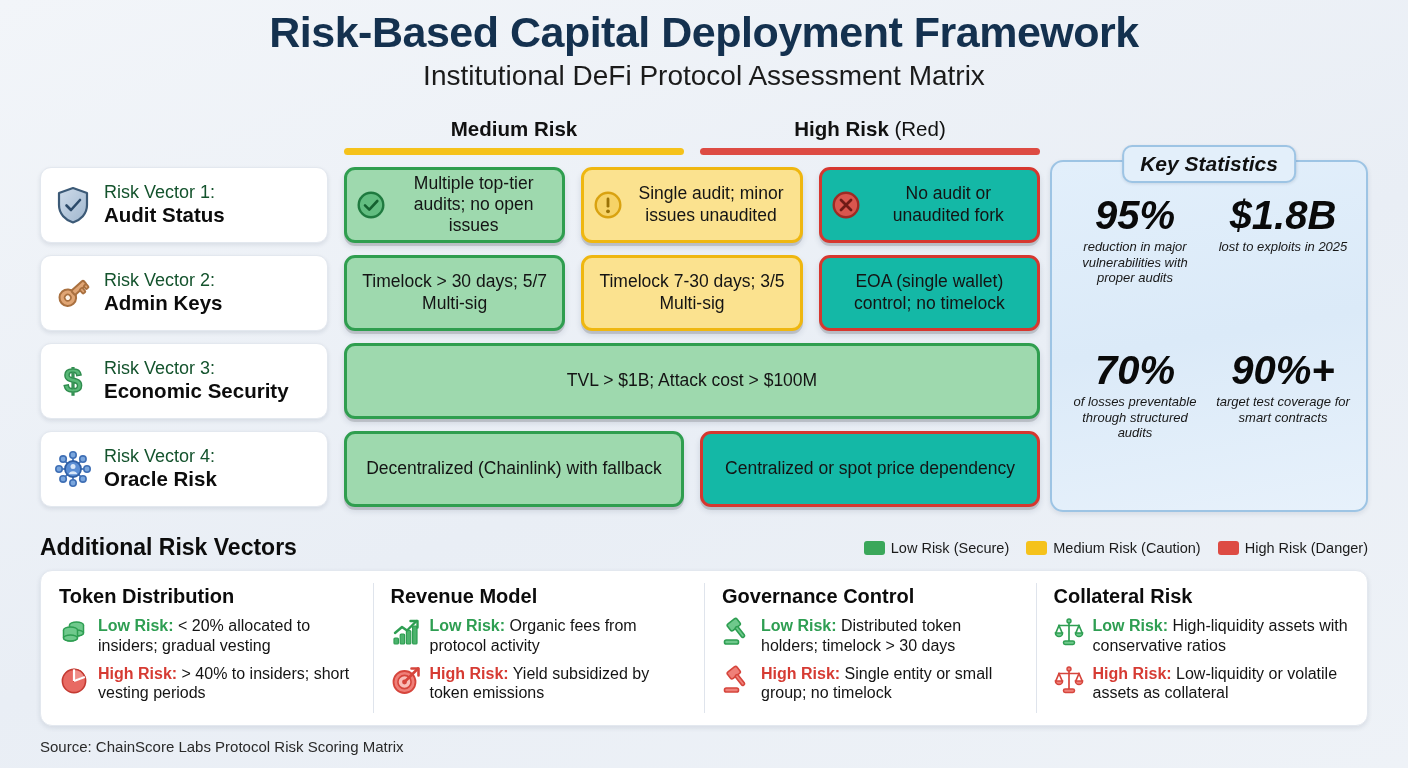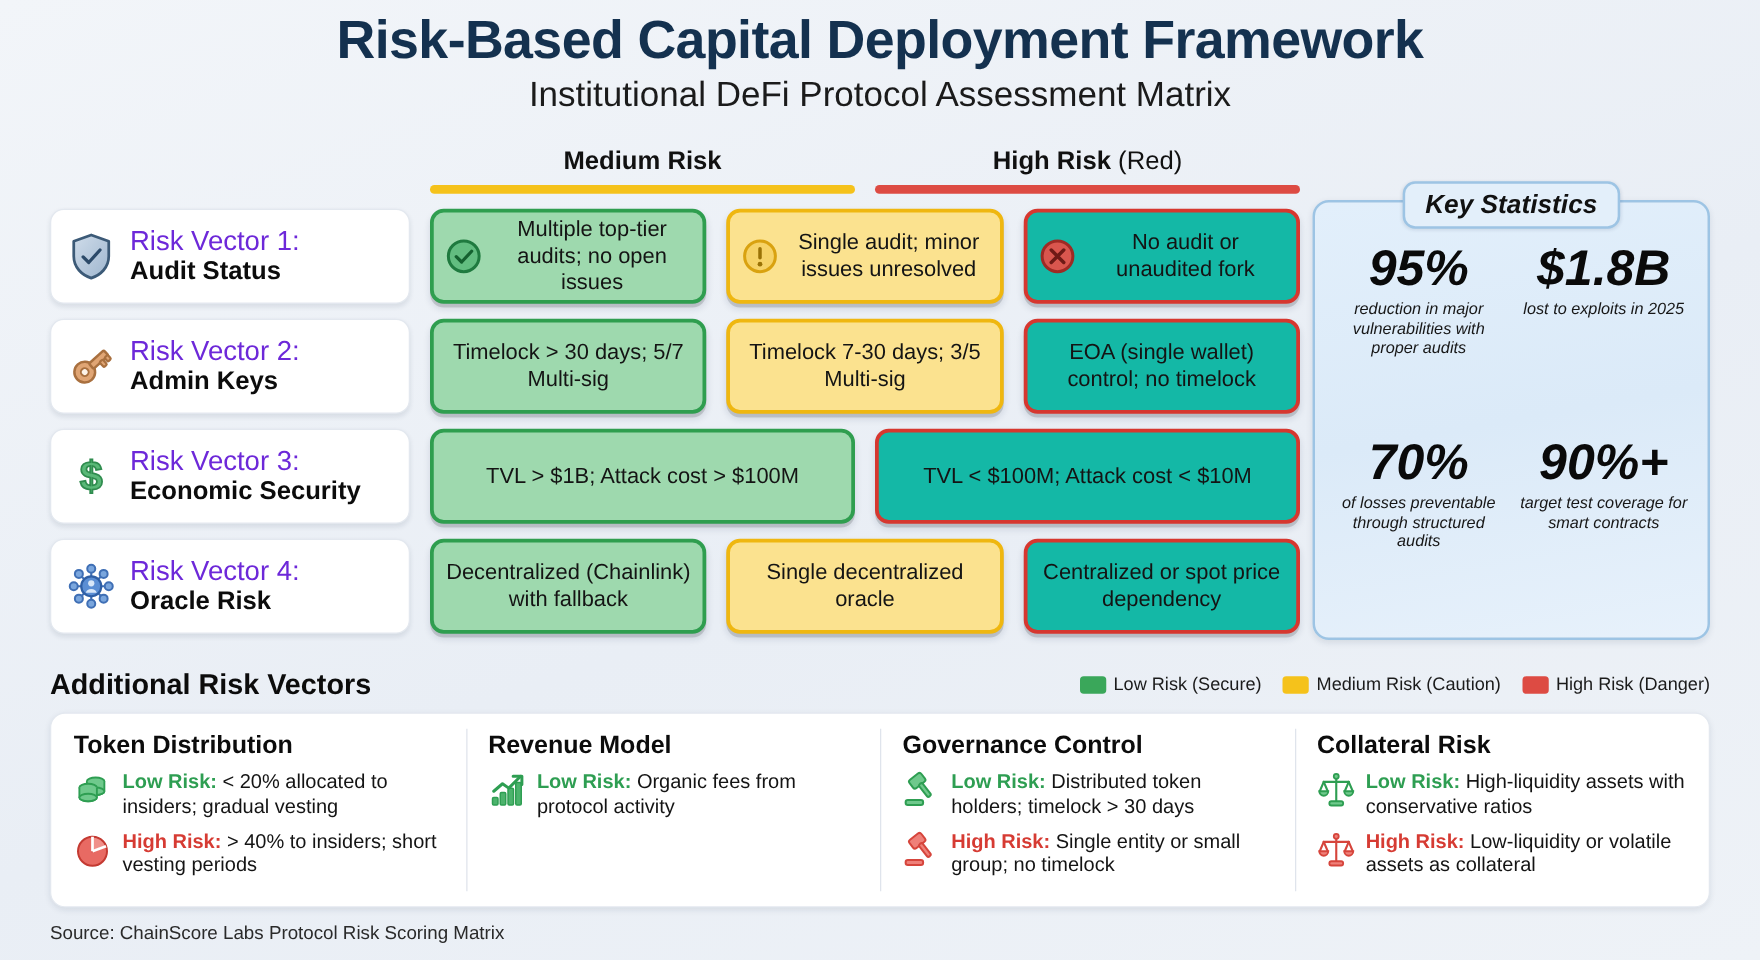--- a/index.html
+++ b/index.html
@@ -43,21 +43,21 @@
   .grow { display: flex; gap: 16px; align-items: stretch; }
 
   .rowlabel {
     width: 288px; flex: 0 0 288px;
     background: #ffffff; border: 1px solid #e3e8ef; border-radius: 11px;
     box-shadow: 0 2px 4px rgba(20,40,70,.10);
     display: flex; align-items: center; gap: 11px; padding: 8px 12px;
     height: 76px;
   }
   .rowlabel .ricon { width: 40px; height: 40px; flex: 0 0 40px; }
-  .rl-txt .rl-sub { font-size: 22px; color: #6d28d9; line-height: 1.15; }
+  .rl-txt .rl-sub { font-size: 18px; color: #14532d; line-height: 1.15; }
   .rl-txt .rl-name { font-size: 20.5px; font-weight: bold; color: #0c0c0c; line-height: 1.2; }
 
   .cell {
     flex: 1 1 0; border-radius: 11px; border: 3px solid; height: 76px;
     display: flex; align-items: center; justify-content: center; gap: 8px;
     padding: 4px 9px; text-align: center;
     box-shadow: 0 3px 0 rgba(0,0,0,.13), 0 4px 6px rgba(20,40,70,.13);
   }
   .cell .ctxt { font-size: 17.5px; line-height: 1.22; color: #141414; }
   .cell.low  { background: #9ed9ae; border-color: #2f9e4f; }
@@ -166,21 +166,21 @@
               <path d="M9 15.3 L13.3 19.6 L21.3 11" fill="none" stroke="#14612f" stroke-width="2.6" stroke-linecap="round" stroke-linejoin="round"></path>
             </svg></span>
           <span class="ctxt">Multiple top-tier audits; no open issues</span>
         </div>
         <div class="cell med">
           <span class="cicon"><svg viewBox="0 0 30 30">
               <circle cx="15" cy="15" r="12.3" fill="#f6d367" stroke="#d9a210" stroke-width="2.4"></circle>
               <rect x="13.6" y="7.6" width="2.8" height="10" rx="1.4" fill="#9a7206"></rect>
               <circle cx="15" cy="21.3" r="1.9" fill="#9a7206"></circle>
             </svg></span>
-          <span class="ctxt">Single audit; minor issues unresolved</span>
+          <span class="ctxt">Single audit; minor issues unaudited</span>
         </div>
         <div class="cell high">
           <span class="cicon"><svg viewBox="0 0 30 30">
               <circle cx="15" cy="15" r="12.3" fill="#d9564e" stroke="#9e2a24" stroke-width="2.4"></circle>
               <path d="M10 10 L20 20 M20 10 L10 20" stroke="#6f1a16" stroke-width="2.8" stroke-linecap="round"></path>
             </svg></span>
           <span class="ctxt">No audit or unaudited fork</span>
         </div>
       </div>
       <div class="grow">
@@ -214,23 +214,20 @@
       <span class="ricon"><svg viewBox="0 0 40 40">
               <text x="20" y="31" font-family="Liberation Sans, sans-serif" font-size="33" font-weight="bold" fill="#59b877" stroke="#2f8c4e" stroke-width="1.4" text-anchor="middle">$</text>
             </svg></span>
       <span class="rl-txt">
         <span class="rl-sub" style="display:block">Risk Vector 3:</span>
         <span class="rl-name" style="display:block">Economic Security</span>
       </span>
     </div>
         <div class="cell low">
           <span class="ctxt">TVL &gt; $1B; Attack cost &gt; $100M</span>
-        </div>
-        <div class="cell high">
-          <span class="ctxt">TVL &lt; $100M; Attack cost &lt; $10M</span>
         </div>
       </div>
       <div class="grow">
         <div class="rowlabel">
       <span class="ricon"><svg viewBox="0 0 40 40">
               <g stroke="#3f6fb5" stroke-width="1.7">
       <line x1="20" y1="20" x2="20" y2="7"></line>
                 <line x1="20" y1="20" x2="20" y2="33"></line>
       <line x1="20" y1="20" x2="7" y2="20"></line>
                 <line x1="20" y1="20" x2="33" y2="20"></line>
@@ -254,23 +251,20 @@
     <path d="M15.6 25.2 a4.6 4.1 0 0 1 8.8 0 z" fill="#d9e7f8"></path>
             </svg></span>
       <span class="rl-txt">
         <span class="rl-sub" style="display:block">Risk Vector 4:</span>
         <span class="rl-name" style="display:block">Oracle Risk</span>
       </span>
     </div>
         <div class="cell low">
           <span class="ctxt">Decentralized (Chainlink) with fallback</span>
         </div>
-        <div class="cell med">
-          <span class="ctxt">Single decentralized oracle</span>
-        </div>
         <div class="cell high">
           <span class="ctxt">Centralized or spot price dependency</span>
         </div>
       </div>
     </div>
 </div>
 
 <div class="keystats">
   <div class="ks-badge">Key Statistics</div>
   <div class="ks-grid" id="ksgrid">
@@ -345,20 +339,30 @@
       <rect x="3" y="21" width="4.4" height="6" rx="1"></rect>
               <rect x="9.2" y="17" width="4.4" height="10" rx="1"></rect>
       <rect x="15.4" y="13.5" width="4.4" height="13.5" rx="1"></rect>
               <rect x="21.6" y="9" width="4.4" height="18" rx="1"></rect>
             </g>
     <path d="M4 16 L11 10 L16 13.5 L25.5 4" fill="none" stroke="#2e9e52" stroke-width="2.4" stroke-linecap="round" stroke-linejoin="round"></path>
     <path d="M19.5 4 L26.5 4 L26.5 10.5" fill="none" stroke="#2e9e52" stroke-width="2.4" stroke-linecap="round" stroke-linejoin="round"></path>
           </svg></span>
         <span class="ap-txt"><span class="tg-low">Low Risk:</span><span> Organic fees from protocol activity</span></span>
       </div>
+      <div class="ap-item">
+        <span class="aicon"><svg viewBox="0 0 30 30">
+            <circle cx="13.5" cy="17" r="11" fill="#ef7f78" stroke="#d6453c" stroke-width="1.8"></circle>
+            <circle cx="13.5" cy="17" r="6.6" fill="#f9bdb8" stroke="#d6453c" stroke-width="1.6"></circle>
+            <circle cx="13.5" cy="17" r="2.4" fill="#d6453c"></circle>
+            <path d="M13.5 17 L27 3.5" stroke="#d6453c" stroke-width="2.6" stroke-linecap="round"></path>
+            <path d="M20.5 3.5 L27.5 3.5 L27.5 10.5" fill="none" stroke="#d6453c" stroke-width="2.6" stroke-linecap="round" stroke-linejoin="round"></path>
+          </svg></span>
+        <span class="ap-txt"><span class="tg-high">High Risk:</span><span> Yield subsidized by token emissions</span></span>
+      </div>
     </div>
     <div class="apcol">
       <div class="ap-h">Governance Control</div>
       <div class="ap-item">
         <span class="aicon"><svg viewBox="0 0 30 30">
             <g transform="rotate(-38 15 15)">
       <rect x="11" y="3" width="12" height="8.4" rx="2" fill="#6fc98c" stroke="#2e9e52" stroke-width="1.6"></rect>
       <rect x="15.6" y="10.5" width="3.4" height="12.6" rx="1.5" fill="#6fc98c" stroke="#2e9e52" stroke-width="1.6"></rect>
             </g>
     <rect x="2.5" y="23" width="14" height="4" rx="1.8" fill="#6fc98c" stroke="#2e9e52" stroke-width="1.6"></rect>

